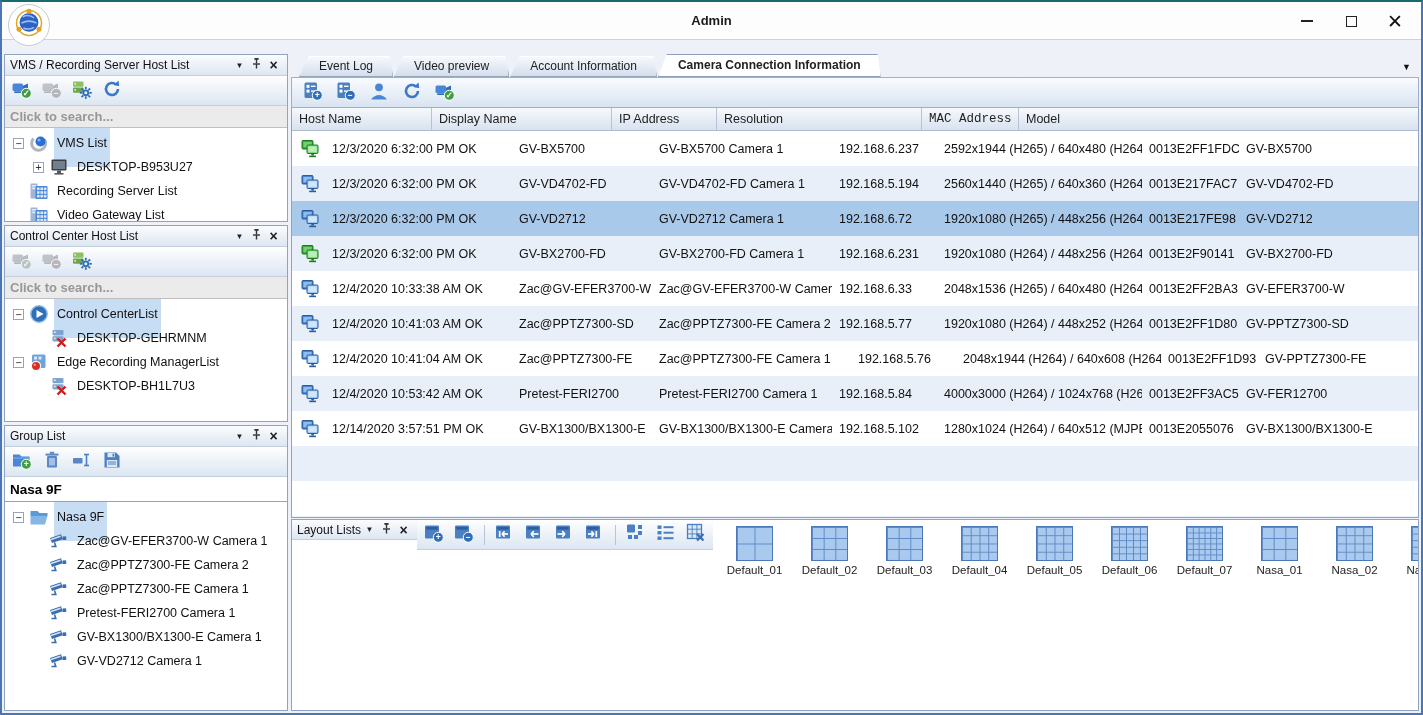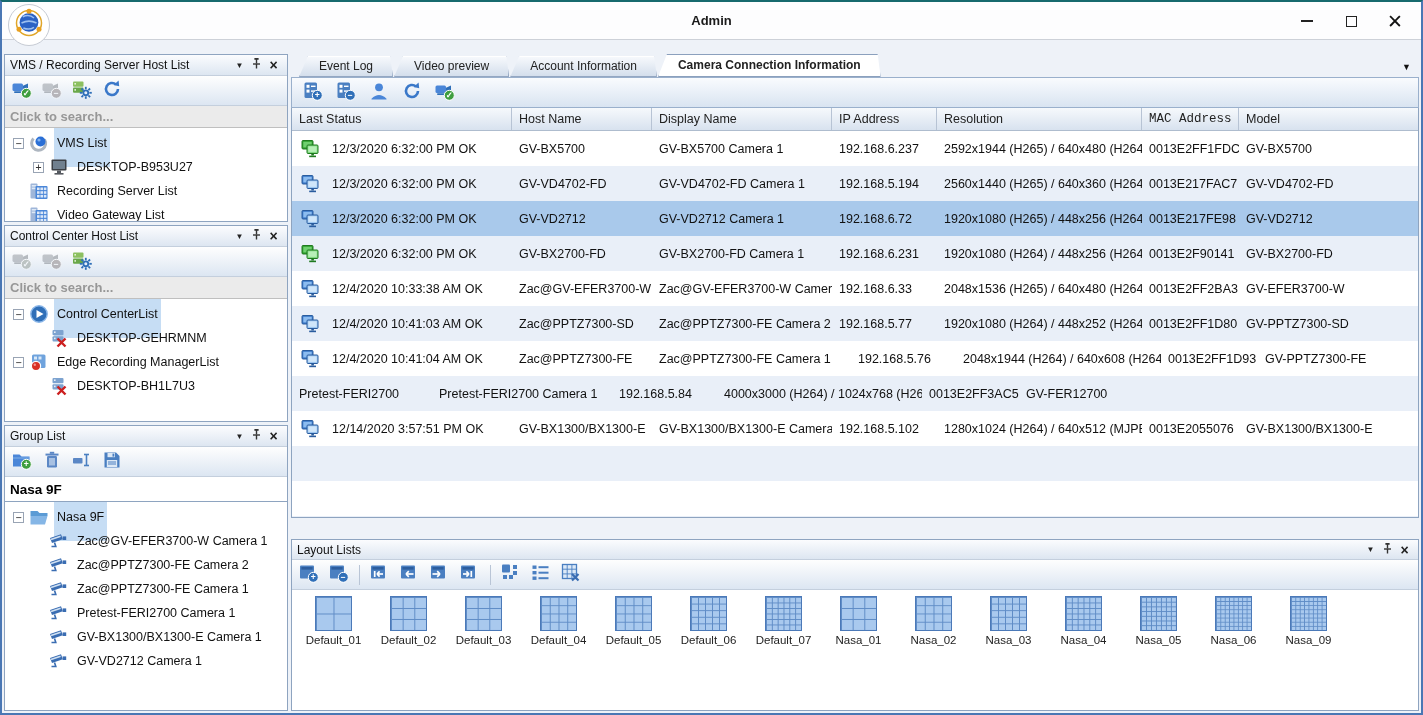--- a/index.html
+++ b/index.html
@@ -66,21 +66,21 @@
   .thead{height:23px;flex:none;display:flex;background:linear-gradient(#f6f9fc,#d8e2ef);border-bottom:1px solid #aebcce;}
   .th{font-size:12.5px;color:#222;display:flex;align-items:center;padding-left:7px;border-right:1px solid #b7c3d4;}
   .trow{height:35px;flex:none;display:flex;align-items:center;font-size:12.5px;color:#111;}
   .trow.alt{background:#e9eff8;}
   .trow.sel{background:#a9c9eb;}
   .td{padding-left:7px;overflow:hidden;white-space:nowrap;}
   .td-status{display:flex;align-items:center;gap:11px;padding-left:9px;}
   .tfiller{flex:1;background-image:repeating-linear-gradient(to bottom,#e9eff8 0 35px,#ffffff 35px 70px);}
   .statusbar{height:28px;flex:none;margin-top:3px;background:#fcfdfe;border:1px solid #8ea4c0;
     display:flex;align-items:center;padding-left:13px;font-size:14.5px;color:#222;}
-  .layout-panel{flex:1;margin-top:21px;border:1px solid #8ea4c0;background:#fff;display:flex;flex-direction:column;overflow:hidden;}
+  .layout-panel{flex:1;margin-top:1px;border:1px solid #8ea4c0;background:#fff;display:flex;flex-direction:row;overflow:hidden;}
   .thumbs{flex:1;display:flex;align-items:flex-start;padding:6px 4px 0 4px;}
   .thumb{width:75px;flex:none;display:flex;flex-direction:column;align-items:center;}
   .thumb-grid{width:37px;height:35px;background:#a9c9ee;border:1px solid #4b79b8;
     background-image:linear-gradient(#5f8cc6 1px,transparent 1px),linear-gradient(90deg,#5f8cc6 1px,transparent 1px);}
   .thumb-label{font-size:11.5px;color:#222;margin-top:3px;}
 </style>
 </head>
 <body>
 
 <div class="window">
@@ -579,21 +579,20 @@
                 <path d="M11 6.7 L16 4.5 V12 L11 9.8 Z" fill="#2f6fb8"></path>
                 <rect x="2" y="12.2" width="7.5" height="1.8" rx="0.9" fill="#2f6fb8"></rect>
                 <circle cx="14.3" cy="14.3" r="5" fill="#3f9e3f" stroke="#fff" stroke-width="1"></circle>
                 <text x="14.3" y="17.3" font-size="8.5" font-weight="bold" fill="#fff" text-anchor="middle" font-family="sans-serif">✓</text>
               </svg></span>
           </div>
         </div>
 
       <div class="table">
         <div class="thead">
-          <div class="th" style="width:220px;">Last Status</div>
           <div class="th" style="width:140px;">Host Name</div>
           <div class="th" style="width:180px;">Display Name</div>
           <div class="th" style="width:105px;">IP Address</div>
           <div class="th" style="width:205px;">Resolution</div>
           <div class="th" style="width:97px;font-family:Liberation Mono, monospace;">MAC Address</div>
           <div class="th" style="flex:1;border-right:0;">Model</div>
         </div>
         <div id="tbody">
             <div class="trow">
               <div class="td td-status" style="width: 220px;">
@@ -736,20 +735,33 @@
                 <span>12/4/2020 10:41:04 AM OK</span>
               </div>
               <div class="td" style="width: 140px;">Zac@PPTZ7300-FE</div>
               <div class="td" style="width: 180px;">Zac@PPTZ7300-FE Camera 1</div>
               <div class="td" style="width: 105px; margin-left: 19px;">192.168.5.76</div>
               <div class="td" style="width: 205px;">2048x1944 (H264) / 640x608 (H264)</div>
               <div class="td" style="width: 97px;">0013E2FF1D93</div>
               <div class="td" style="flex: 1 1 0%;">GV-PPTZ7300-FE</div>
             </div>
             <div class="trow alt">
+              <div class="td td-status" style="width: 220px;">
+                <span style="display: flex;">
+                  <svg width="20" height="20" viewBox="0 0 20 20" xmlns="http://www.w3.org/2000/svg">
+                    <rect x="1" y="1.5" width="11" height="8.5" rx="1" fill="#3a78c9" stroke="#2a5c9e"></rect>
+                    <rect x="2.3" y="2.8" width="8.4" height="5.6" fill="#8cbcf0"></rect>
+                    <rect x="6" y="6" width="11" height="8.5" rx="1" fill="#9cc6f0" stroke="#2a5c9e"></rect>
+                    <rect x="7.3" y="7.3" width="8.4" height="5.6" fill="#d0e6fa"></rect>
+                    <rect x="10.3" y="14.5" width="2.6" height="2" fill="#2a5c9e"></rect>
+                    <rect x="8.2" y="16.6" width="6.8" height="1.6" fill="#2a5c9e"></rect>
+                  </svg>
+                </span>
+                <span>12/4/2020 10:53:42 AM OK</span>
+              </div>
               <div class="td" style="width: 140px;">Pretest-FERI2700</div>
               <div class="td" style="width: 180px;">Pretest-FERI2700 Camera 1</div>
               <div class="td" style="width: 105px;">192.168.5.84</div>
               <div class="td" style="width: 205px;">4000x3000 (H264) / 1024x768 (H264)</div>
               <div class="td" style="width: 97px;">0013E2FF3AC5</div>
               <div class="td" style="flex: 1 1 0%;">GV-FER12700</div>
             </div>
             <div class="trow">
               <div class="td td-status" style="width: 220px;">
                 <span style="display: flex;">

